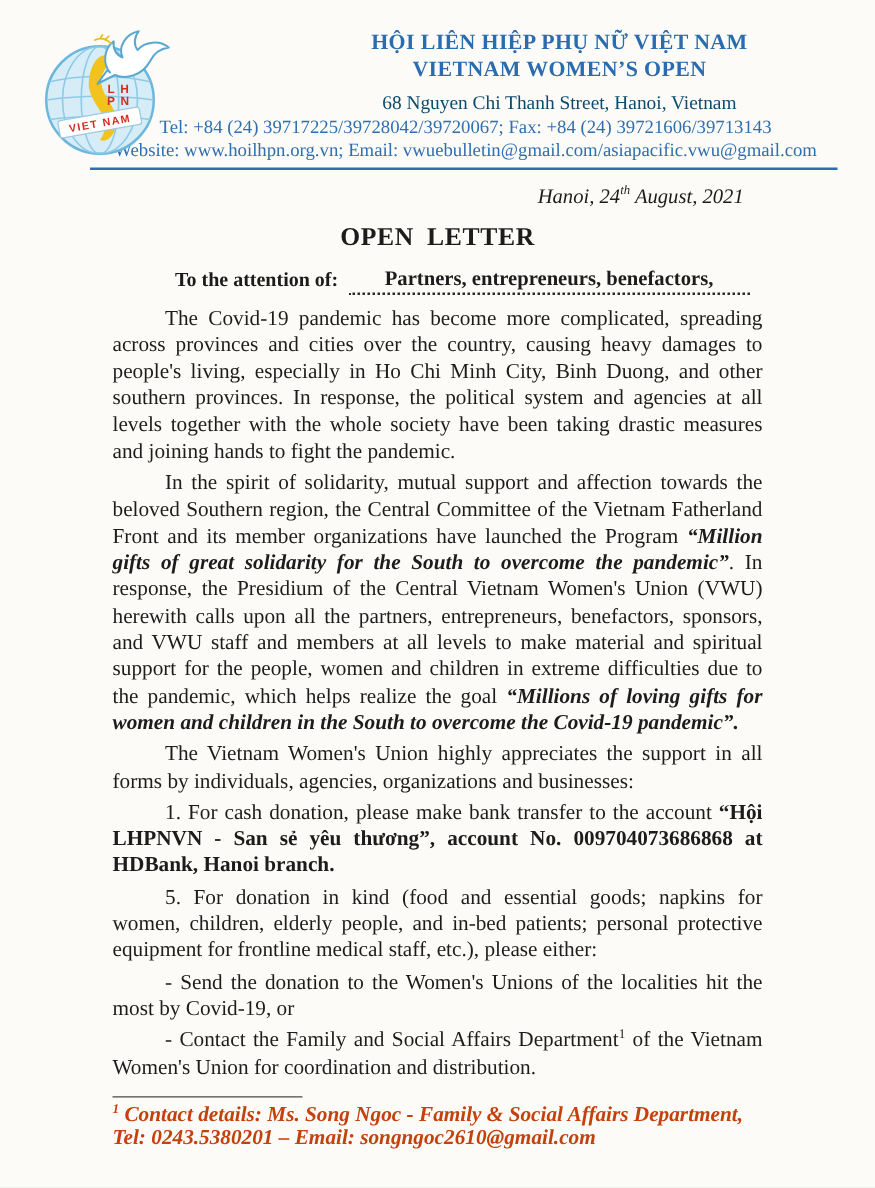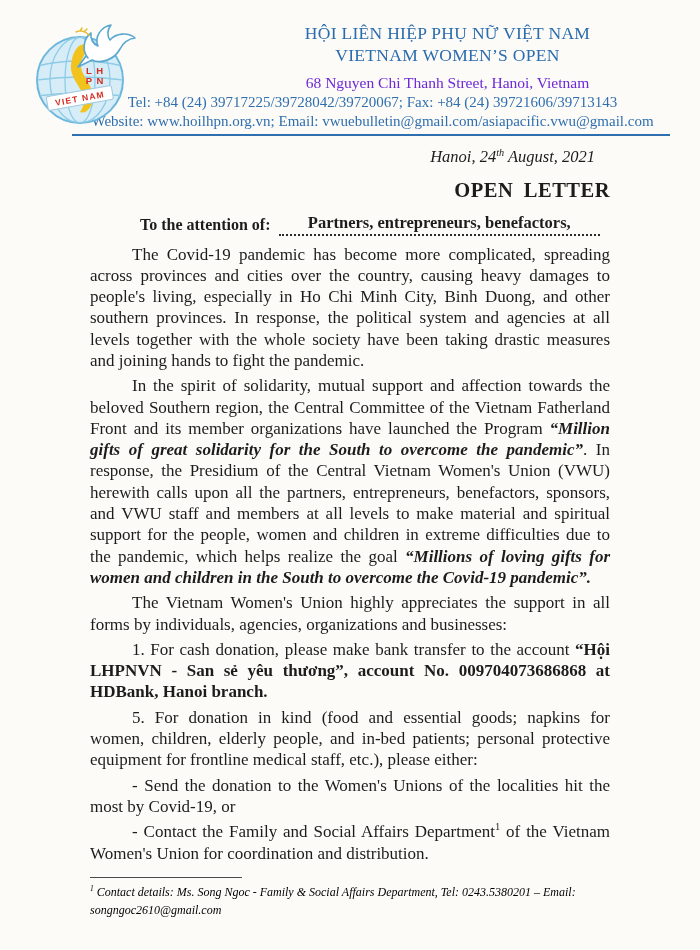--- a/index.html
+++ b/index.html
@@ -19,29 +19,29 @@
   .header { position: relative; padding-top: 22px; }
   .logo {
     position: absolute;
     left: 32px; top: 18px;
     width: 110px; height: 110px;
   }
   .org-name-vi, .org-name-en {
     padding-left: 195px;
     text-align: center;
     color: #2a6cae;
-    font-weight: normal;
+    font-weight: bold;
     font-size: 17.5px;
     line-height: 22px;
     letter-spacing: .3px;
   }
   .addr-line {
     padding-left: 195px;
     text-align: center;
-    color: #6d28d9;
+    color: #0c4a6e;
     font-size: 15.5px;
     line-height: 19.5px;
   }
   .addr-line.first { margin-top: 7px; }
   .addr-wide {
     padding-left: 70px;
     padding-right: 25px;
     text-align: center;
     color: #2f6fb0;
     font-size: 15px;
@@ -58,21 +58,21 @@
     margin: 11px 105px 0 0;
     text-align: right;
     font-style: italic;
     font-size: 16.5px;
     line-height: 20px;
     padding-left: 40px;
   }
   .letter-title {
     margin: 10px 0 0 90px;
     width: 520px;
-    text-align: right;
+    text-align: center;
     font-weight: bold;
     font-size: 20.5px;
     letter-spacing: .5px;
     word-spacing: 5px;
     line-height: 26px;
   }
   .attention { margin-top: 8px; font-size: 16.5px; }
   .attention-row1 {
     display: flex;
     align-items: flex-end;
@@ -115,24 +115,25 @@
 
   
   .footnote-rule {
     margin: 13px 0 0 90px;
     width: 152px;
     border-top: 1.5px solid #4a4a4a;
     height: 0;
   }
   .footnote {
     margin: 5px 75px 0 90px;
-    font-size: 12px;
+    font-size: 17px;
     line-height: 18.5px;
     font-style: italic;
-    color: #000000;
+    color: #c2410c;
+    font-weight: bold;
   }
 </style>
 </head>
 <body>
 
 <div class="page">
 
   <div class="header">
 
     <svg class="logo" viewBox="0 0 110 110" aria-hidden="true">

